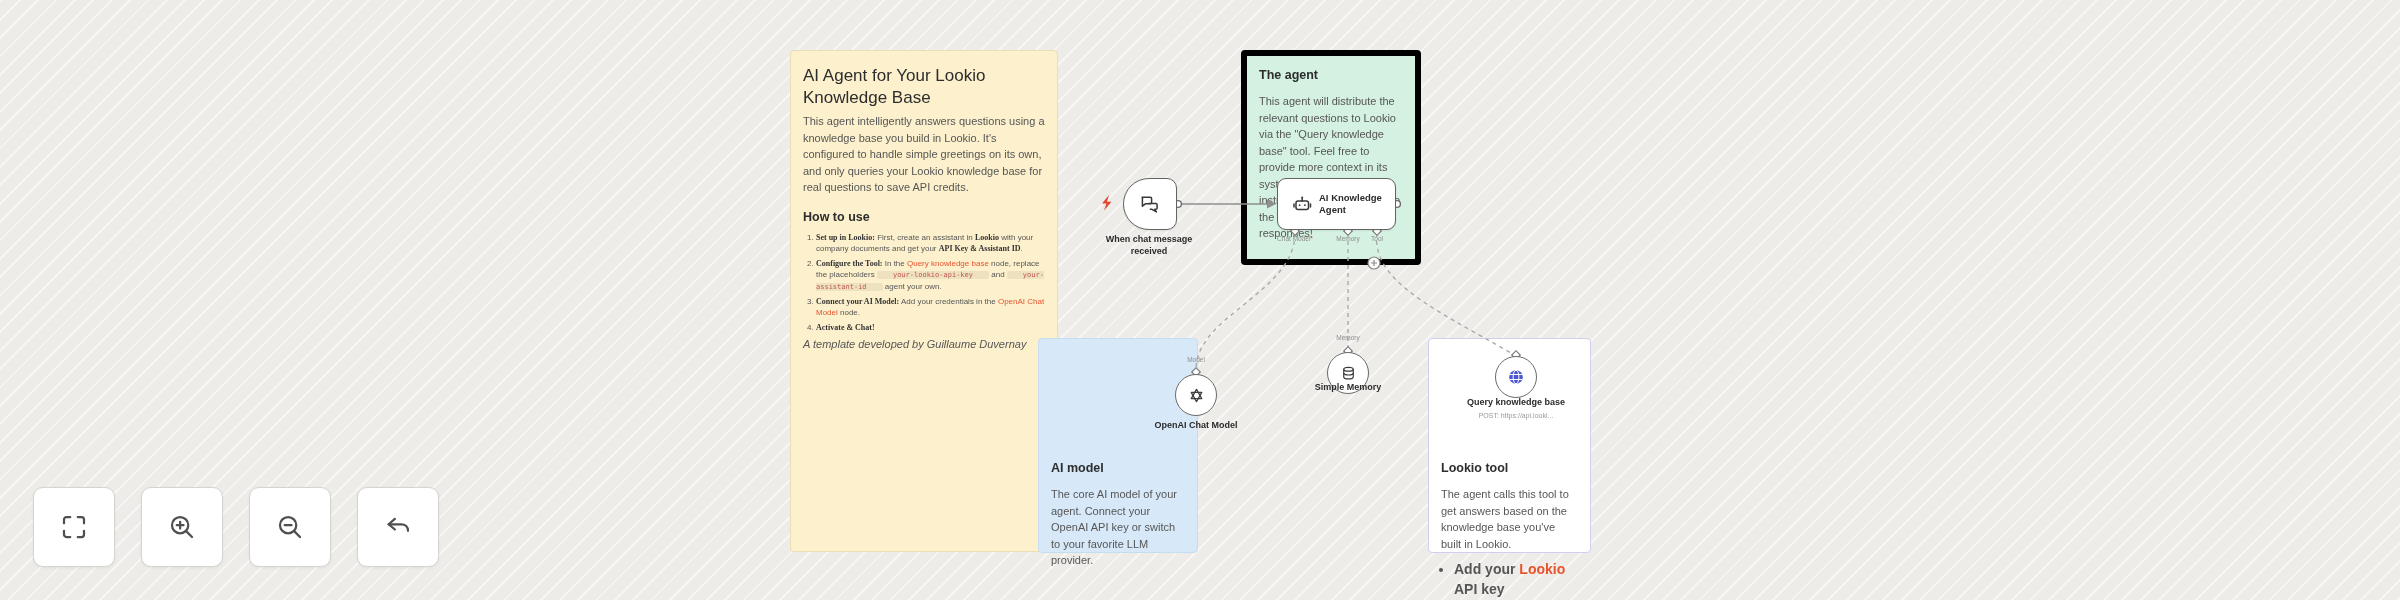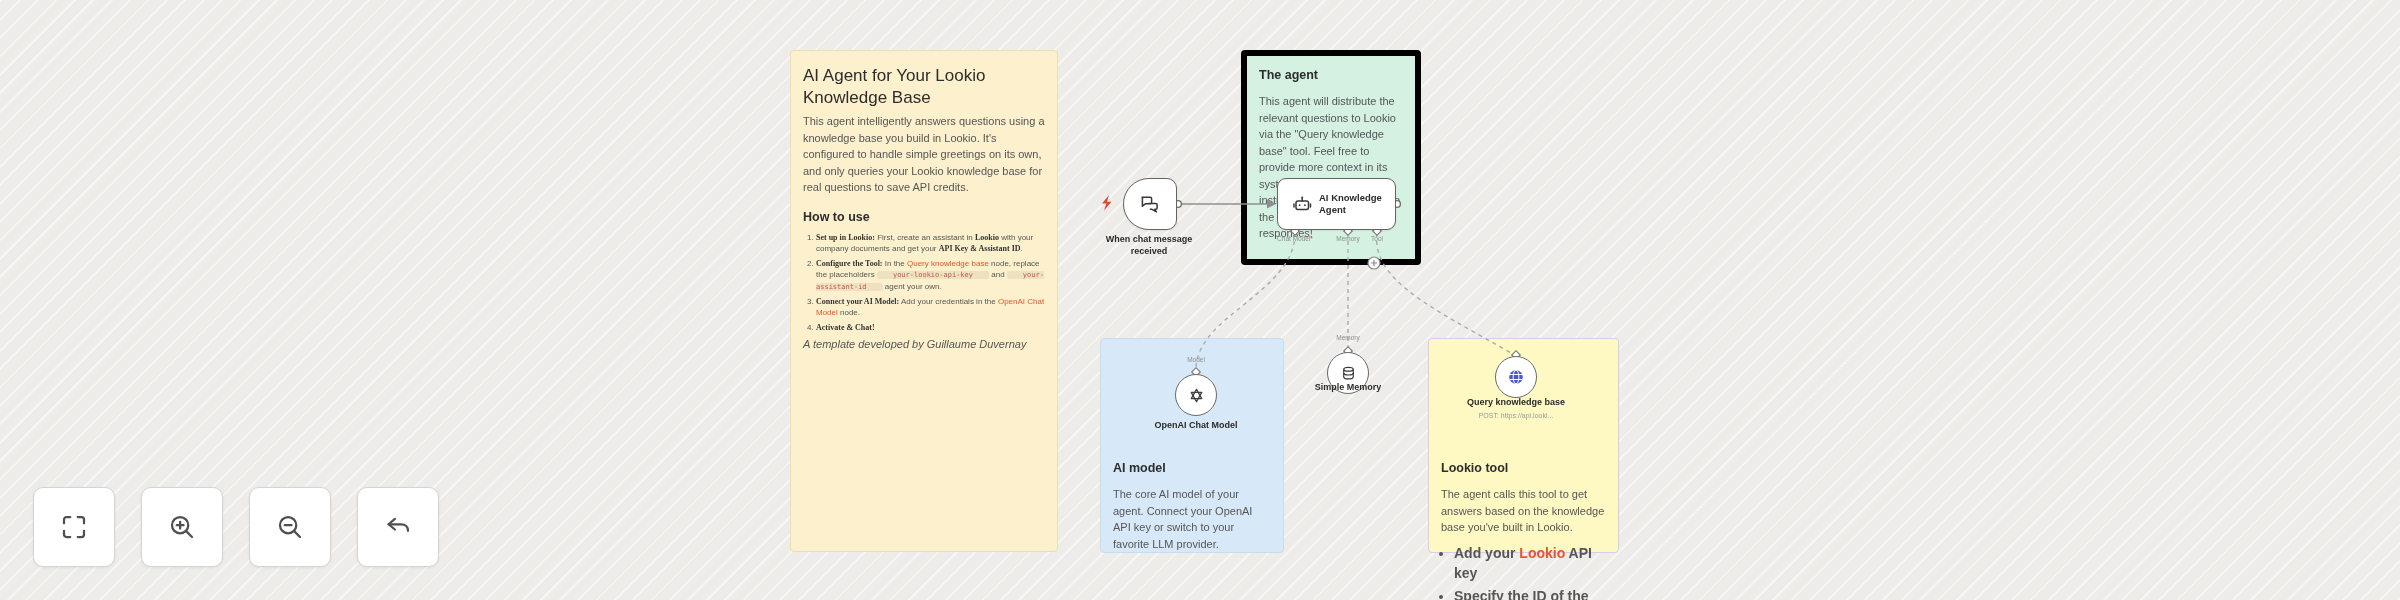--- a/index.html
+++ b/index.html
@@ -8,22 +8,22 @@
     width:2400px; height:600px; position:relative; overflow:hidden;
     font-family:"Liberation Sans", sans-serif;
     background-color:#eeece9;
     background-image:repeating-linear-gradient(135deg, rgba(255,255,255,0.55) 0px, rgba(255,255,255,0.55) 2px, transparent 2px, transparent 13px);
   }
 
   
   .note { position:absolute; border-radius:4px; padding:12px; z-index:1; }
   .note-yellow { left:790px; top:50px;  width:268px; height:502px; background:#fcf0cd; border:1px solid #eadfb2; }
   .note-green  { left:1241px; top:50px; width:180px; height:215px; background:#d4f1e1; border:6px solid #000000; }
-  .note-blue   { left:1100px; top:338px; width:184px; height:215px; background:#d7e9f8; border:1px solid #c6dcf0; }
-  .note-purple { left:1428px; top:338px; width:191px; height:215px; background:#fef9c3; border:1px solid #d3cef0; }
+  .note-blue   { left:1038px; top:338px; width:160px; height:215px; background:#d7e9f8; border:1px solid #c6dcf0; }
+  .note-purple { left:1428px; top:338px; width:163px; height:215px; background:#ffffff; border:1px solid #d3cef0; }
 
   .note h1 { font-size:17px; line-height:1.3; margin:2px 0 0; color:#2d2d2d; font-weight:400; }
   .note h2 { font-size:12.5px; margin:0; color:#2d2d2d; font-weight:700; }
   .note p  { font-size:11px; line-height:1.5; color:#565656; margin:0; }
   .note .intro { margin-top:4px; }
   .note .sec   { margin-top:14px; }
   .note ol { margin:8px 0 0; padding-left:13px; }
   .note ol li { font-size:8px; line-height:1.45; color:#565656; margin-bottom:3px; }
   .note ul { margin:7px 0 0; padding-left:13px; }
   .note ul li { font-size:14px; line-height:1.45; color:#565656; margin-bottom:3px;font-weight:bold; }

